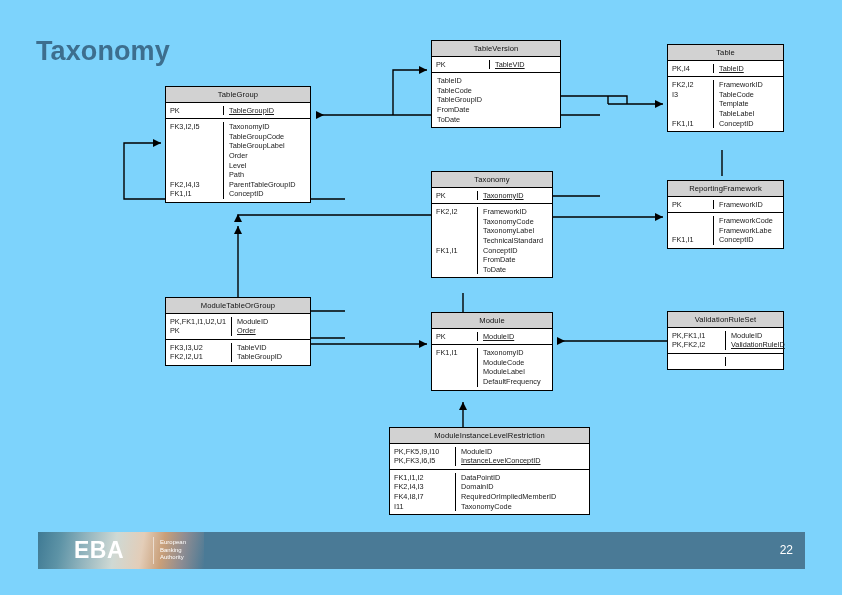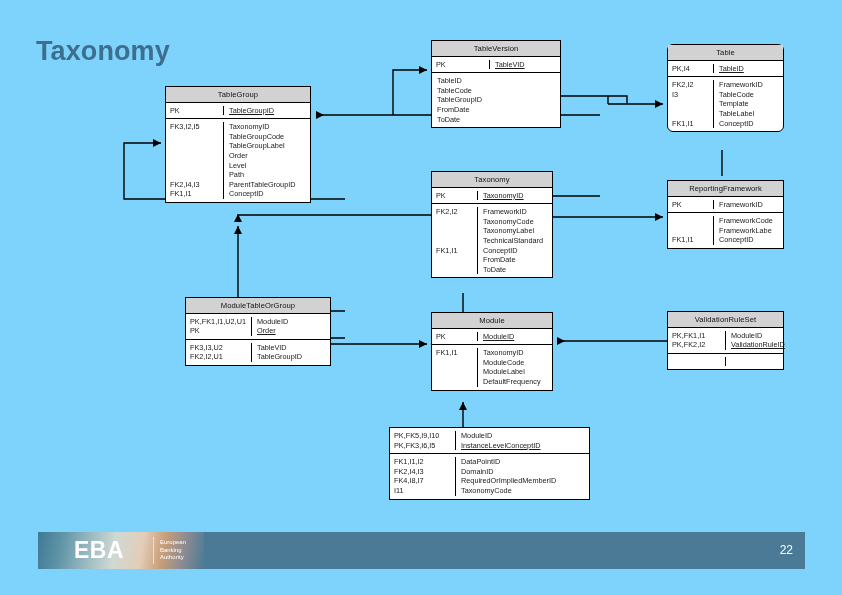--- a/index.html
+++ b/index.html
@@ -233,21 +233,21 @@
           <div class="ent-section">
             <div class="ent-attrs">
               <div class="row">TableID</div>
               <div class="row">TableCode</div>
               <div class="row">TableGroupID</div>
               <div class="row">FromDate</div>
               <div class="row">ToDate</div>
             </div>
           </div>
         </div>
-        <div class="entity" style="left: 667px; top: 44px; width: 117px; border-radius: 6px;">
+        <div class="entity" style="left: 667px; top: 44px; width: 117px;">
           <div class="ent-title">Table</div>
           <div class="ent-section">
             <div class="ent-keys ">
               <div class="row">PK,I4</div>
             </div>
             <div class="ent-attrs">
               <div class="row u">TableID</div>
             </div>
           </div>
           <div class="ent-section">
@@ -314,21 +314,21 @@
               <div class="row">&nbsp;</div>
               <div class="row">FK1,I1</div>
             </div>
             <div class="ent-attrs">
               <div class="row">FrameworkCode</div>
               <div class="row">FrameworkLabe</div>
               <div class="row">ConceptID</div>
             </div>
           </div>
         </div>
-        <div class="entity" style="left: 165px; top: 297px; width: 146px; margin-left: 20px;">
+        <div class="entity" style="left: 165px; top: 297px; width: 146px;">
           <div class="ent-title">ModuleTableOrGroup</div>
           <div class="ent-section">
             <div class="ent-keys xwide">
               <div class="row">PK,FK1,I1,U2,U1</div>
               <div class="row">PK</div>
             </div>
             <div class="ent-attrs">
               <div class="row">ModuleID</div>
               <div class="row u">Order</div>
             </div>
@@ -384,20 +384,21 @@
           <div class="ent-section">
             <div class="ent-keys wide">
               <div class="row blank">&nbsp;</div>
             </div>
             <div class="ent-attrs">
               <div class="row blank">&nbsp;</div>
             </div>
           </div>
         </div>
         <div class="entity" style="left: 389px; top: 427px; width: 201px;">
+          <div class="ent-title">ModuleInstanceLevelRestriction</div>
           <div class="ent-section">
             <div class="ent-keys xwide">
               <div class="row">PK,FK5,I9,I10</div>
               <div class="row">PK,FK3,I6,I5</div>
             </div>
             <div class="ent-attrs">
               <div class="row">ModuleID</div>
               <div class="row u">InstanceLevelConceptID</div>
             </div>
           </div>

